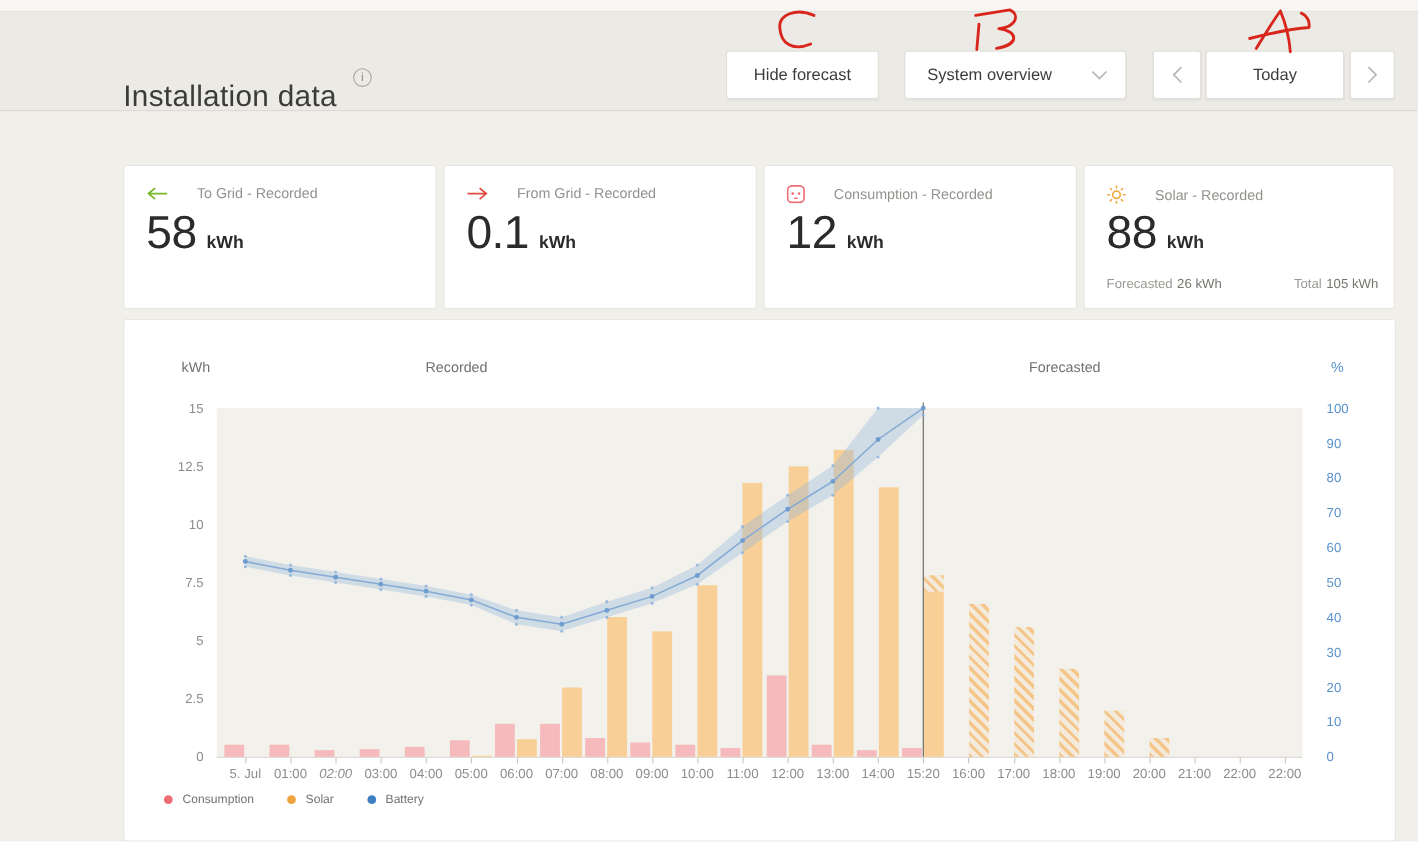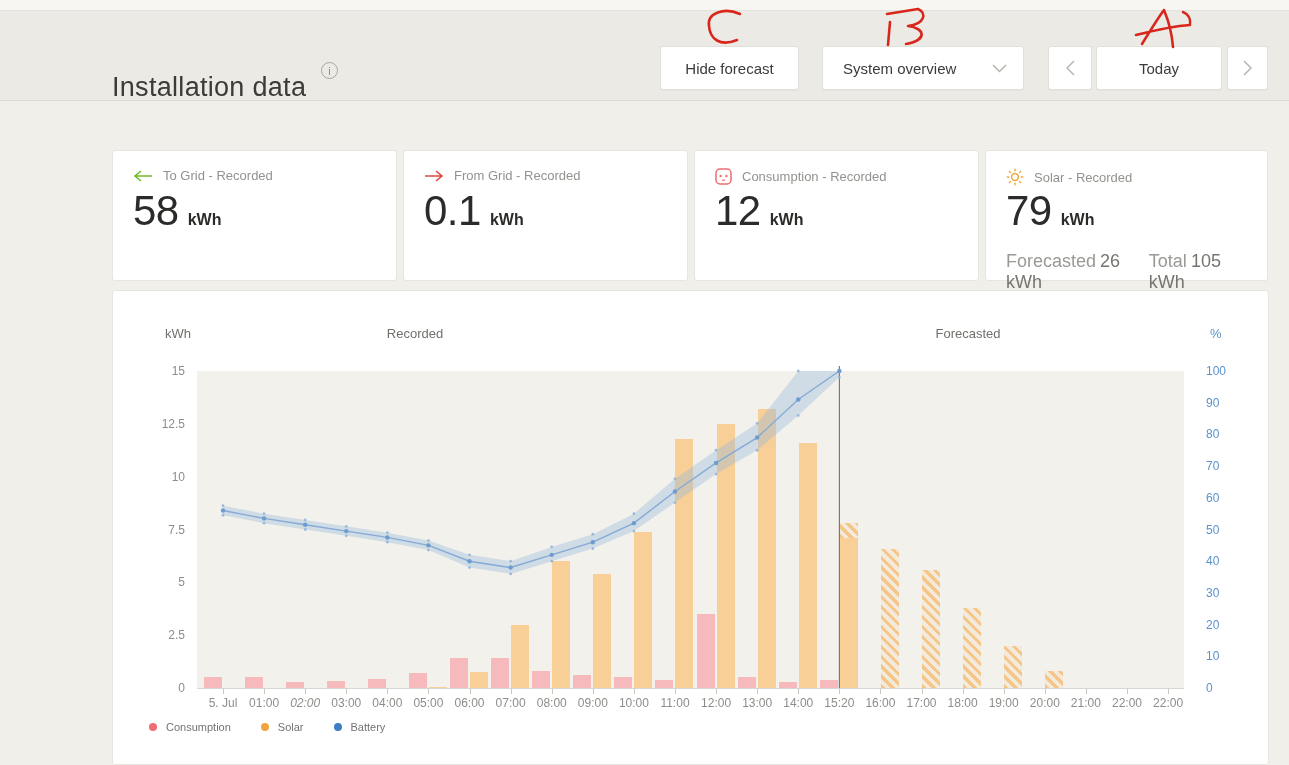--- a/index.html
+++ b/index.html
@@ -9,25 +9,25 @@
   .headband{position:absolute;left:0;top:11px;width:1289px;height:89px;background:#eceae5;border-bottom:1px solid #dcdad6;}
   .title{position:absolute;left:112px;top:54px;font-size:27px;font-weight:300;letter-spacing:.3px;color:#3b3b39;}
   .info{position:absolute;left:321px;top:62px;width:17px;height:17px;border:1px solid #a7a5a1;border-radius:50%;
         box-sizing:border-box;font-size:11px;color:#8d8b87;display:flex;align-items:center;justify-content:center;cursor:pointer;}
   .btn{position:absolute;top:46px;background:#fff;border:1px solid #e1dfda;border-radius:3px;height:44px;
        display:flex;align-items:center;justify-content:center;font-size:15px;color:#3b3b39;cursor:pointer;
        box-shadow:0 1px 1px rgba(0,0,0,.03);box-sizing:border-box;}
   .sel{justify-content:space-between;padding:0 16px 0 20px;}
   .anno{position:absolute;left:0;top:0;z-index:10;pointer-events:none;}
   .card{position:absolute;top:150px;height:131px;background:#fff;border:1px solid #e7e5e0;border-radius:3px;box-sizing:border-box;}
-  .card-head{position:absolute;left:20px;top:17px;display:flex;align-items:center;gap:10px;font-size:13px;color:#92928e;}
+  .card-head{position:absolute;left:20px;top:17px;display:flex;align-items:center;gap:26px;font-size:13px;color:#92928e;}
   .card-val{position:absolute;left:20px;top:36px;display:flex;align-items:baseline;gap:9px;color:#2b2b29;}
   .card-val .num{font-size:42px;font-weight:400;letter-spacing:-.5px;}
   .card-val .unit{font-size:16px;font-weight:bold;}
-  .card-foot{position:absolute;left:20px;right:14px;top:100px;display:flex;justify-content:space-between;font-size:18px;color:#9b9995;}
+  .card-foot{position:absolute;left:20px;right:14px;top:100px;display:flex;justify-content:space-between;font-size:12px;color:#9b9995;}
   .card-foot b{font-weight:400;color:#77756f;margin-left:4px;}
   .chart-card{position:absolute;left:112px;top:290px;width:1157px;height:475px;background:#fff;border:1px solid #e7e5e0;border-radius:3px;box-sizing:border-box;}
   .sec{position:absolute;top:35px;font-size:13px;color:#70706c;white-space:nowrap;}
   .plot{position:absolute;left:84px;top:80px;width:987px;height:317px;background:#f3f1ec;}
   .axisline{position:absolute;left:84px;top:397px;width:987px;height:1px;background:#d9d7d2;}
   .ytick{position:absolute;font-size:12px;line-height:16px;color:#8d8d89;}
   .ytick.l{left:12px;width:60px;text-align:right;}
   .ytick.r{left:1093px;color:#5b92cc;}
   .xtick{position:absolute;top:405px;font-size:12px;color:#8d8d89;transform:translateX(-50%);white-space:nowrap;}
   .xmark{position:absolute;top:398px;width:1px;height:5px;background:#c9c7c2;}
@@ -136,21 +136,21 @@
             <path d="M15.2 9 H16.8"></path>
           <path d="M3.4 3.4 L4.5 4.5"></path>
             <path d="M13.5 13.5 L14.6 14.6"></path>
           <path d="M14.6 3.4 L13.5 4.5"></path>
             <path d="M4.5 13.5 L3.4 14.6"></path>
         </g>
       </svg>
       <span>Solar - Recorded</span>
     </div>
     <div class="card-val">
-      <span class="num">79</span>
+      <span class="num">88</span>
       <span class="unit">kWh</span>
     </div>
     <div class="card-foot">
       <span>
         <span>Forecasted</span><b>26 kWh</b>
       </span>
       <span>
         <span>Total</span><b>105 kWh</b>
       </span>
     </div>

